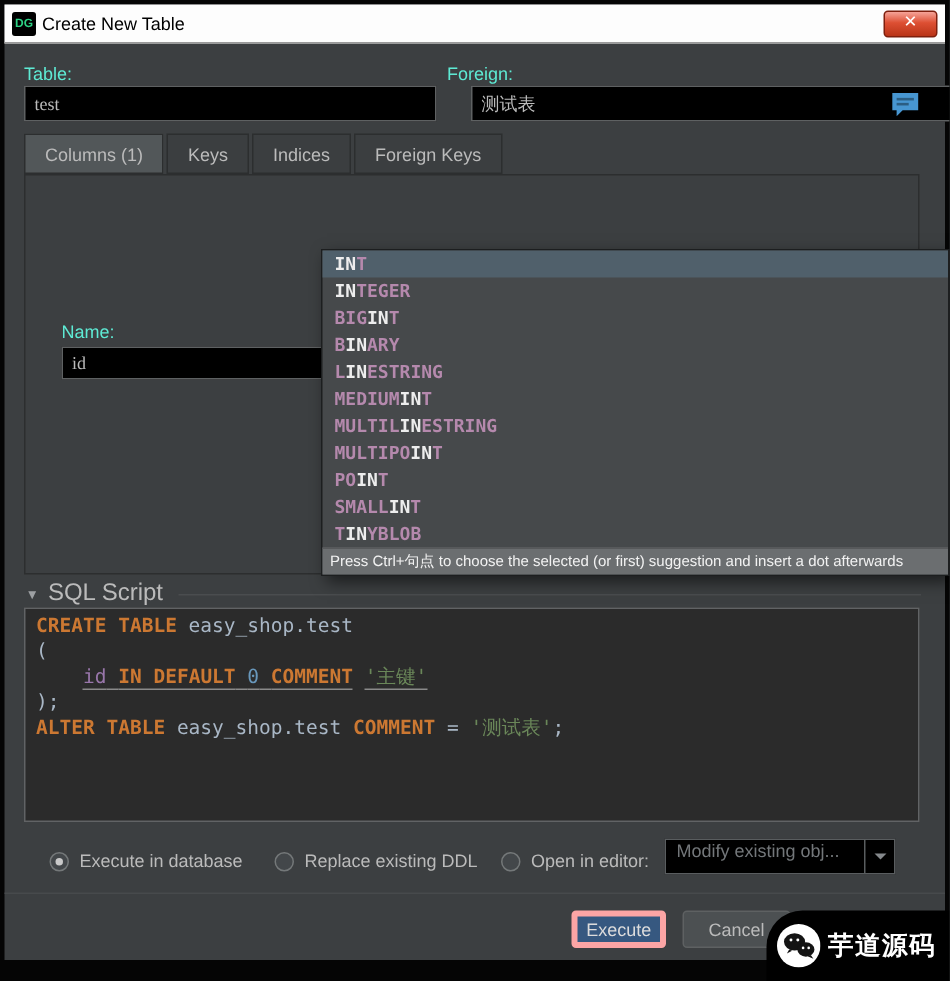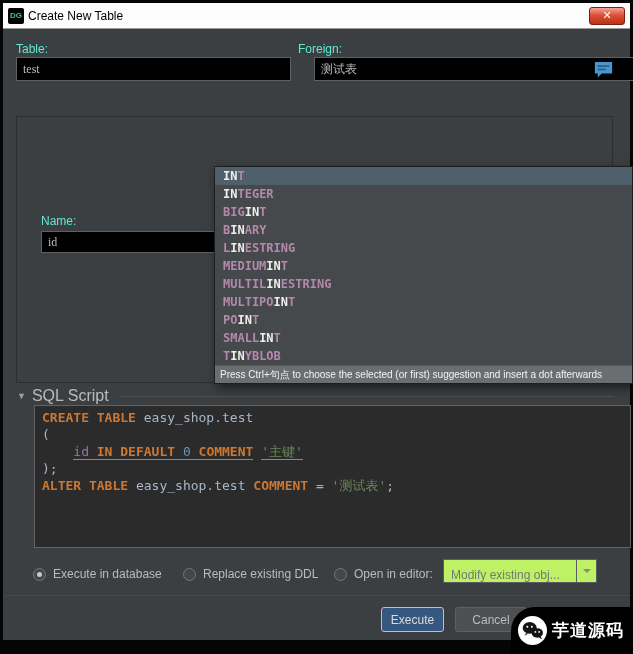--- a/index.html
+++ b/index.html
@@ -43,42 +43,42 @@
   .completion-item{height:18px;display:flex;align-items:center;padding:0 8px;font-family:"DejaVu Sans Mono",monospace;font-size:12px;font-weight:bold;cursor:pointer}
   .completion-item.selected{background:#50606b}
   .ci-rest{color:#b589ad}
   .ci-match{color:#ededed}
   .completion-hint{height:18px;background:#6b6e70;color:#f2f2f2;font-size:10px;line-height:18px;padding:0 5px;white-space:nowrap;overflow:hidden;border-top:1px solid #57595b}
   
   .sql-header{position:absolute;left:14px;top:358px;right:16px;display:flex;align-items:center}
   .collapse-icon{font-size:9px;color:#9da0a3;margin-right:6px}
   .sql-title{font-size:16px;color:#bbbbbb}
   .sep-line{flex:1;height:1px;background:#4a4d4f;margin-left:10px}
-  .sql-editor{position:absolute;left:31px;top:376px;width:597px;height:143px;background:#2b2b2b;border:1px solid #616365;padding:3px 7px;font-family:"DejaVu Sans Mono",monospace;font-size:13px;line-height:17px;white-space:pre;overflow:hidden}
+  .sql-editor{position:absolute;left:13px;top:376px;width:597px;height:143px;background:#2b2b2b;border:1px solid #616365;padding:3px 7px;font-family:"DejaVu Sans Mono",monospace;font-size:13px;line-height:17px;white-space:pre;overflow:hidden}
   .tok-keyword{color:#cc7832;font-weight:bold}
   .tok-plain{color:#a9b7c6}
   .tok-field{color:#9876aa}
   .tok-number{color:#6897bb}
   .tok-string{color:#6a8759}
   .tok-u{border-bottom:1px solid #8a8a8a}
   
   #radio-row{position:absolute;left:0;top:536px;right:0;height:18px}
   .radio{position:absolute;top:0;display:flex;align-items:flex-end;height:16px;cursor:pointer}
   .radio:nth-child(1){left:30px}
   .radio:nth-child(2){left:180px}
   .radio:nth-child(3){left:331px}
   .radio-circle{width:13px;height:13px;border-radius:50%;background:#43474a;border:1px solid #747879;flex:none}
   .radio.checked .radio-circle::after{content:"";display:block;width:5px;height:5px;border-radius:50%;background:#c9c9c9;margin:3px auto}
   .radio-label{margin-left:7px;font-size:12px;color:#bbbbbb;white-space:nowrap}
-  .combo{position:absolute;left:440px;top:530px;width:154px;height:24px;background:#bef264;border:1px solid #595d5f;color:#73777a;font-size:12px;display:flex;align-items:flex-end;padding:0 12px 0 7px;white-space:nowrap;overflow:hidden}
+  .combo{position:absolute;left:440px;top:530px;width:154px;height:24px;background:#000000;border:1px solid #595d5f;color:#73777a;font-size:12px;display:flex;align-items:flex-start;padding:0 12px 0 7px;white-space:nowrap;overflow:hidden}
   .combo-arrow{position:absolute;right:0;top:0;width:20px;height:22px;border-left:1px solid #595d5f;display:flex;align-items:center;justify-content:center}
   .combo-arrow::after{content:"";width:0;height:0;border:4px solid transparent;border-top-color:#85898c;margin-top:4px}
   .footer-sep{position:absolute;left:0;right:0;top:566px;height:1px;background:#474a4c}
   .btn{position:absolute;top:578px;height:25px;font-size:12px;text-align:center;border-radius:3px;cursor:pointer;font-family:"Liberation Sans",sans-serif}
-  #execute-btn{left:378px;width:63px;background:#365880;border:1px solid #fca5a5;color:#dcdcdc}
+  #execute-btn{left:378px;width:63px;background:#365880;border:4px solid #fca5a5;color:#dcdcdc}
   #cancel-btn{left:452px;width:72px;background:#4c5052;border:1px solid #5e6162;color:#bbbbbb}
   
   .watermark{position:absolute;right:0;bottom:0;width:122px;height:47px;background:#000;border-top-left-radius:24px;z-index:20;display:flex;align-items:center}
   .wechat-icon{width:29px;height:29px;margin-left:7px;flex:none}
   .watermark-text{color:#fff;font-size:17px;font-weight:bold;margin-left:5px;letter-spacing:1px;white-space:nowrap}
 </style>
 </head>
 <body>
 
 <div class="page">
@@ -97,20 +97,26 @@
       <input class="input" id="table-input" value="test" style="">
       <input class="input" id="comment-input" value="测试表" style="">
       <button class="bubble-btn" id="comment-bubble">
         <svg width="23" height="23" viewBox="0 0 20 20">
             <path d="M2.5 3.5 h15 v10 h-9 l-3.5 3.5 v-3.5 h-2.5 z" fill="#4796d1"></path>
             <rect x="5" y="6.3" width="10" height="1.5" fill="#2b5d82"></rect>
             <rect x="5" y="9.2" width="7" height="1.5" fill="#2b5d82"></rect>
           </svg>
       </button>
 
+      <div id="tabs">
+          <div class="tab selected">Columns (1)</div>
+          <div class="tab">Keys</div>
+          <div class="tab">Indices</div>
+          <div class="tab">Foreign Keys</div>
+        </div>
 
       <div class="columns-panel">
         <span class="lbl" id="name-label">Name:</span>
         <span class="lbl" id="type-label">Type:</span>
         <span class="lbl" id="default-label">Default:</span>
         <input class="input" id="name-input" value="id" style="">
         <div class="fake-input" id="type-input">
           <span>in</span>
           <span class="caret"></span>
         </div>

